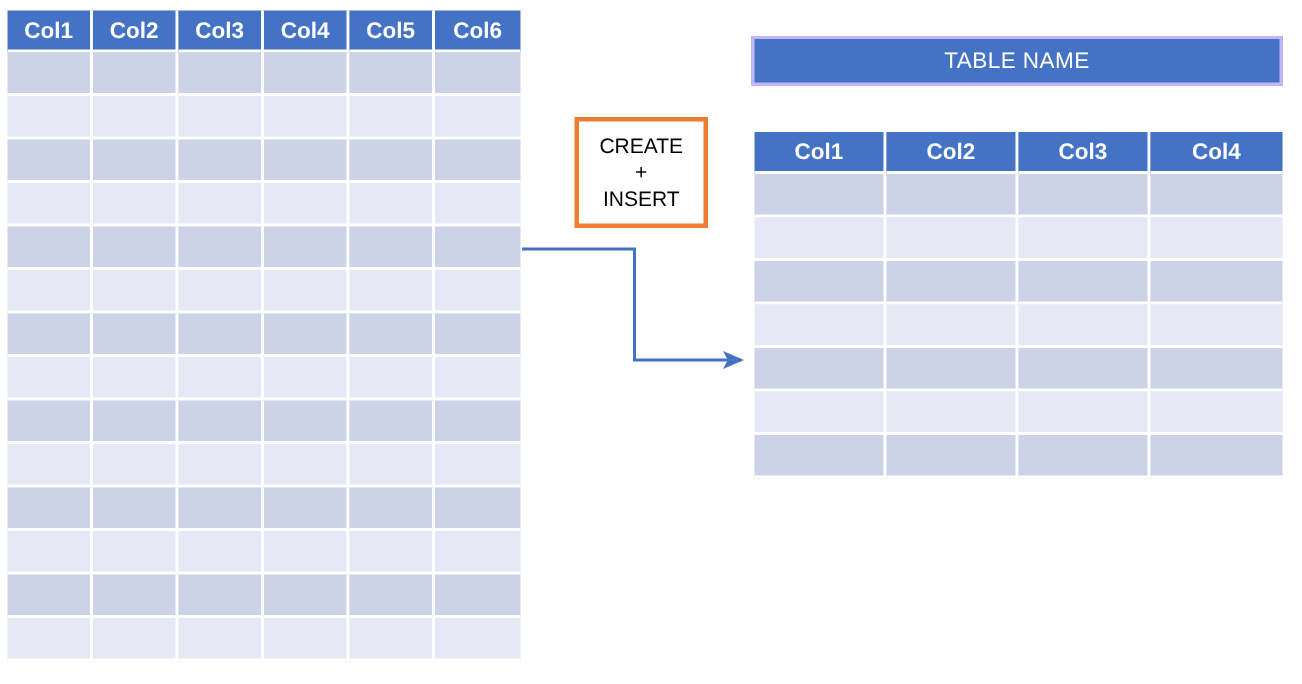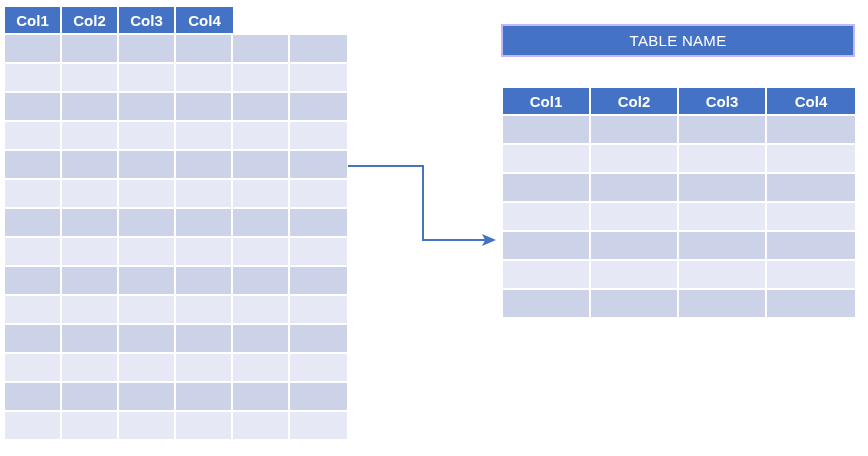--- a/index.html
+++ b/index.html
@@ -132,20 +132,22 @@
 <body>
 
 <div id="canvas">
 
   <div class="grid-table" id="left-table">
     <div class="grid-header">
       <div class="cell">Col1</div>
       <div class="cell">Col2</div>
       <div class="cell">Col3</div>
       <div class="cell">Col4</div>
+      <div class="cell">Col5</div>
+      <div class="cell">Col6</div>
     </div>
     <div id="left-body">
         <div class="grid-row shade-a">
           <div class="cell"></div>
           <div class="cell"></div>
           <div class="cell"></div>
           <div class="cell"></div>
           <div class="cell"></div>
           <div class="cell"></div>
         </div>
@@ -249,20 +251,25 @@
           <div class="cell"></div>
           <div class="cell"></div>
           <div class="cell"></div>
           <div class="cell"></div>
           <div class="cell"></div>
           <div class="cell"></div>
         </div>
       </div>
   </div>
 
+  <div id="operation-box">
+    <span class="op-line">CREATE</span>
+    <span class="op-line">+</span>
+    <span class="op-line">INSERT</span>
+  </div>
 
   <svg id="connector-svg" viewBox="0 0 868 456" xmlns="http://www.w3.org/2000/svg">
     <defs>
       <marker id="arrowhead" markerWidth="7" markerHeight="7" refX="6" refY="3.2" orient="auto" markerUnits="strokeWidth">
         <path d="M0,0.2 L7,3.2 L0,6.2 L1.6,3.2 Z" fill="#4472c4"></path>
       </marker>
     </defs>
     <polyline points="348,166 423,166 423,240 494,240" fill="none" stroke="#4472c4" stroke-width="2" marker-end="url(#arrowhead)"></polyline>
   </svg>
 

